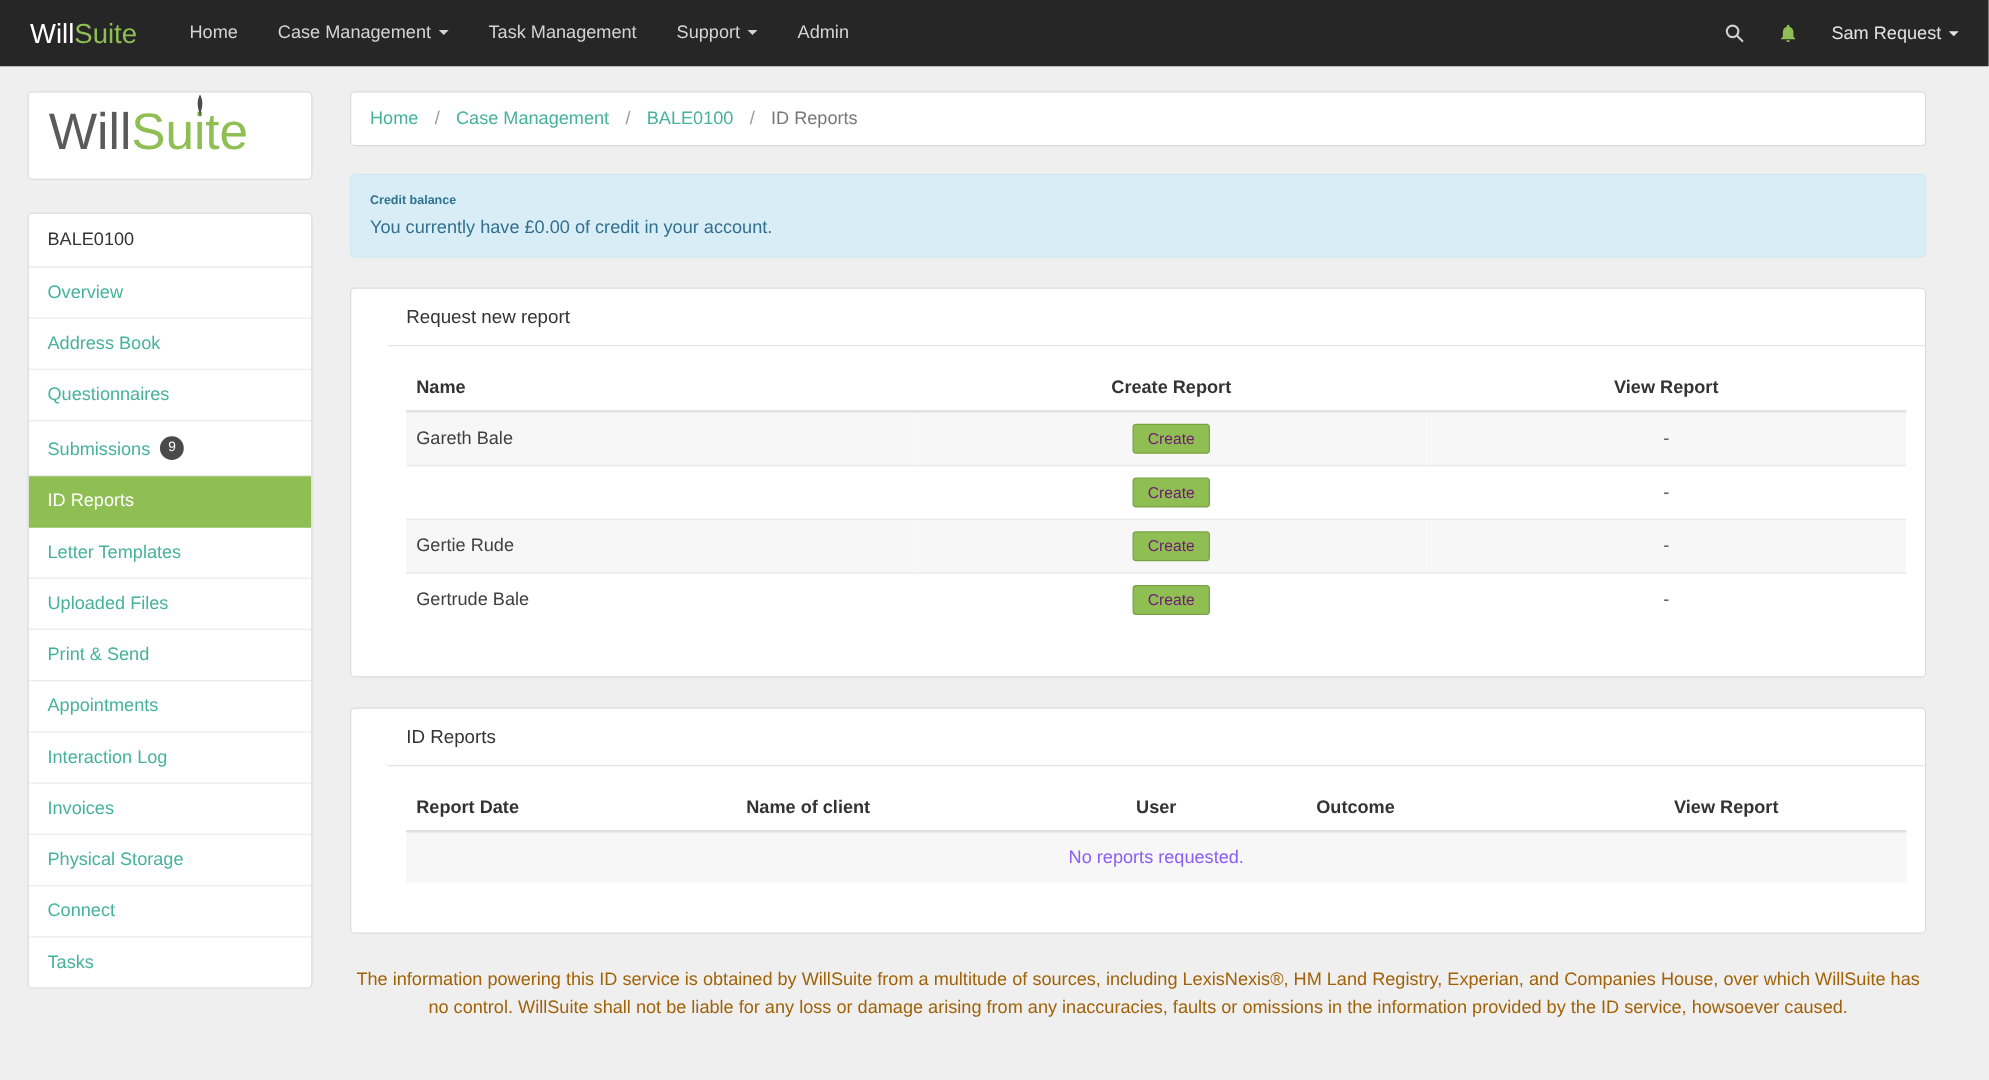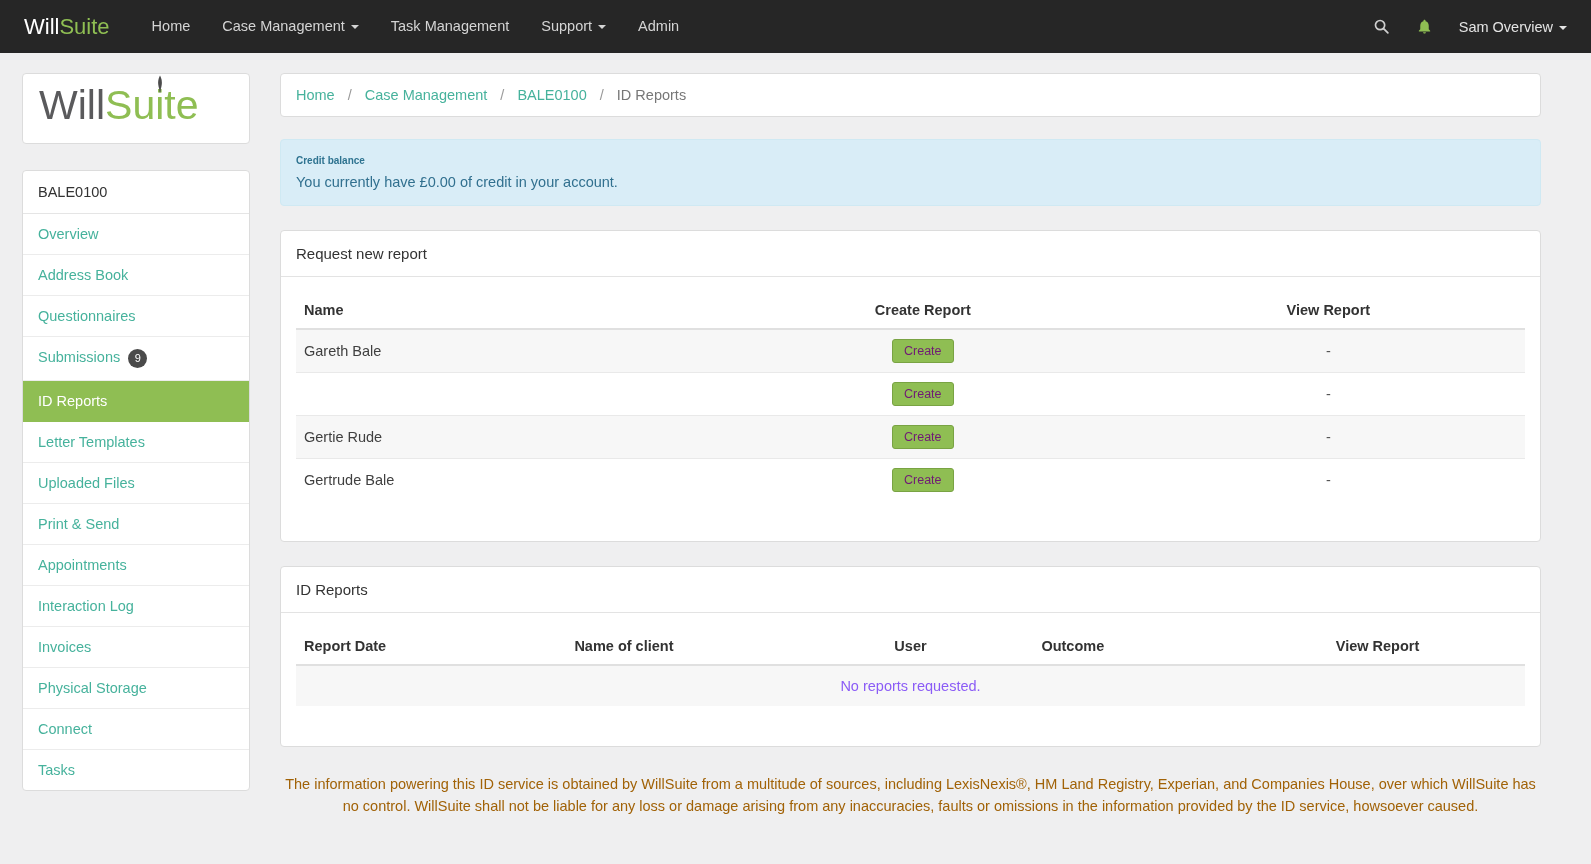--- a/index.html
+++ b/index.html
@@ -84,21 +84,21 @@
     height:18px;
   }
   .nav-card{overflow:hidden;}
   .case-ref{
     padding:13px 15px;
     color:#333;
     border-bottom:1px solid #e5e5e5;
   }
   .side-item{
     display:flex;
-    align-items:flex-start;
+    align-items:flex-end;
     gap:8px;
     padding:12px 15px;
     color:var(--teal);
     border-bottom:1px solid #ececec;
     cursor:pointer;
   }
   .side-item:last-child{border-bottom:none;}
   .side-item.active{
     background:var(--accent);
     color:#fff;
@@ -131,21 +131,21 @@
     margin-top:22px;
     background:var(--alert-bg);
     border:1px solid #cfe9f3;
     border-radius:4px;
     padding:15px;
     color:var(--alert-text);
   }
   .alert-title{font-weight:bold;margin-bottom:8px;font-size:10px;color:#2e7390;}
 
   
-  .panel{margin-top:24px;}
+  .panel{margin-top:24px;padding-left:29px;}
   .panel-header{
     padding:14px 15px;
     font-size:15px;
     color:#333;
     border-bottom:1px solid #e3e3e3;
   }
   .panel-body{padding:15px 15px 15px;}
   table{width:100%;border-collapse:collapse;font-size:14.5px;color:#404040;margin-bottom:25px;}
   th{
     text-align:left;
@@ -217,21 +217,21 @@
         <circle cx="10" cy="10" r="6.5"></circle>
         <line x1="15" y1="15" x2="21" y2="21"></line>
       </svg>
     </span>
     <span class="icon-btn">
       <svg width="17" height="17" viewBox="0 0 24 24" fill="#8fbe53">
         <path d="M12 22c1.1 0 2-.9 2-2h-4c0 1.1.9 2 2 2zm6-6v-5c0-3.07-1.63-5.64-4.5-6.32V4c0-.83-.67-1.5-1.5-1.5s-1.5.67-1.5 1.5v.68C7.64 5.36 6 7.92 6 11v5l-2 2v1h16v-1l-2-2z"></path>
       </svg>
     </span>
     <span class="user-menu">
-      <span>Sam Overview</span><span class="caret"></span>
+      <span>Sam Request</span><span class="caret"></span>
     </span>
   </div>
 </nav>
 
 <div class="page">
 
   <aside class="sidebar">
     <div class="card logo-card">
       <span class="logo-text">
         <span class="logo-will">Will</span><span class="logo-suite"><span>Suite</span><svg class="quill" viewBox="0 0 20 34">

